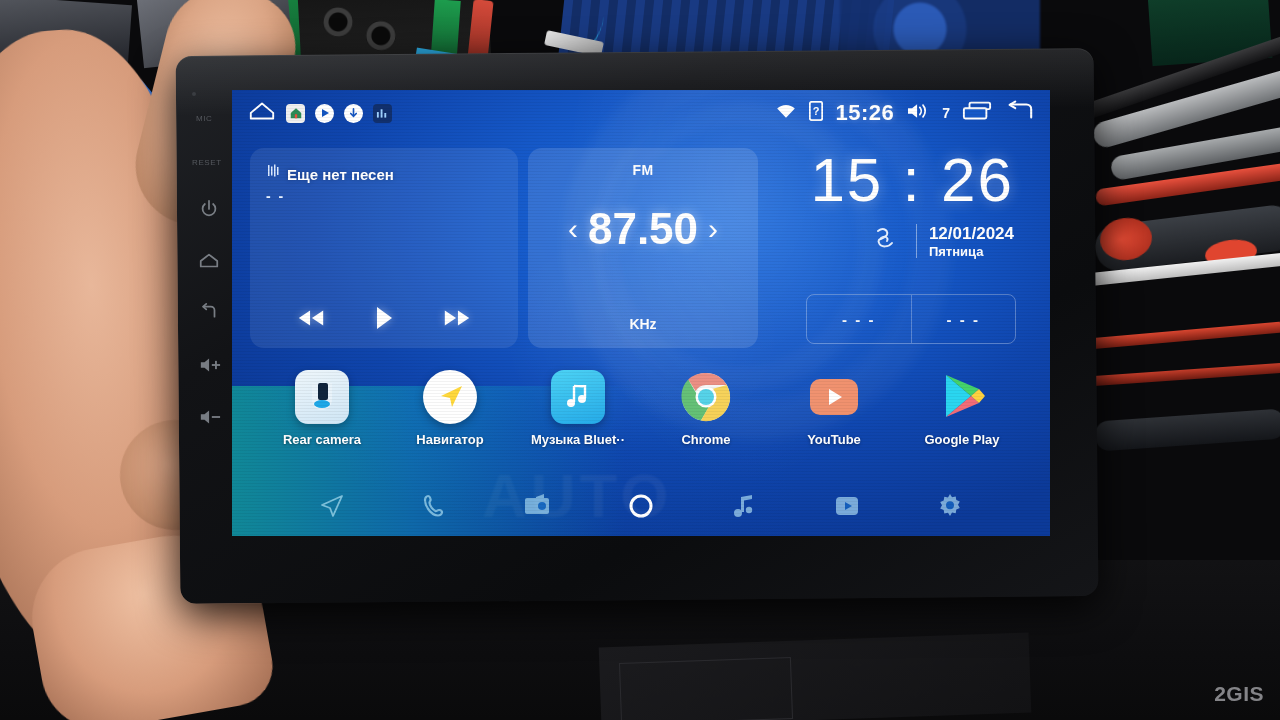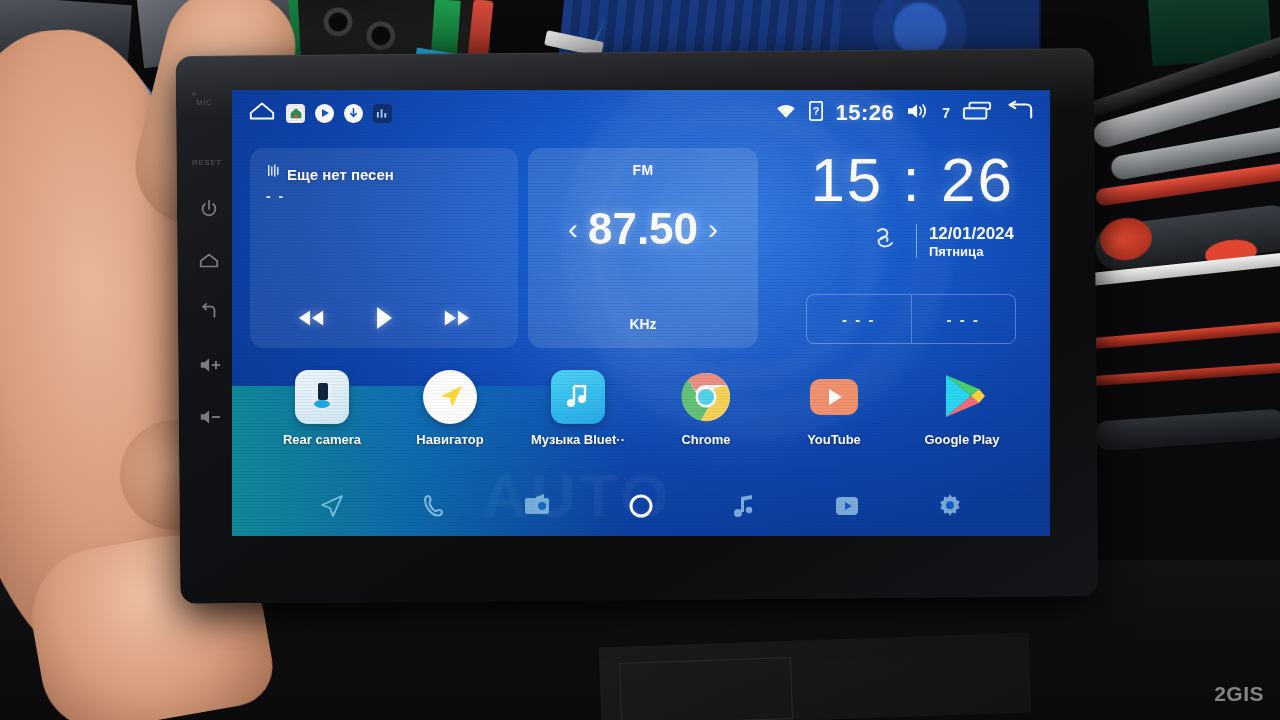--- a/index.html
+++ b/index.html
@@ -92,21 +92,21 @@
     border-radius:16px;
     box-shadow:0 12px 40px rgba(0,0,0,.85), inset 0 1px 0 rgba(255,255,255,.07);
     transform:rotate(-0.5deg);}
   .dev-gloss{position:absolute;left:0;top:0;width:918px;height:60px;
     background:linear-gradient(180deg,rgba(255,255,255,.10),rgba(255,255,255,0));
     border-radius:16px 16px 0 0;pointer-events:none;}
 
   
   .bezel{position:absolute;left:182px;top:58px;width:54px;height:536px;}
   .bz-label{position:absolute;color:#55585e;font-size:8px;letter-spacing:.6px;left:14px;}
-  .bz-mic{top:40px;}
+  .bz-mic{top:56px;}
   .bz-rst{top:100px;left:10px;}
   .bz-btn{position:absolute;left:16px;width:22px;height:22px;color:#9aa0a8;opacity:.75;}
   .bz-dot{position:absolute;left:10px;top:34px;width:4px;height:4px;border-radius:50%;background:#3a3d42;}
 
   
   .screen{position:absolute;left:232px;top:90px;width:818px;height:446px;overflow:hidden;
     background:
       radial-gradient(ellipse 560px 330px at 58% 30%, #1f6fe0 0%, #1558c8 40%, #0f45ad 70%, #0c3a99 100%),
       linear-gradient(170deg,#1464d6 0%,#0f4fba 45%,#0b3fa0 70%,#0a3a96 100%);
   }

